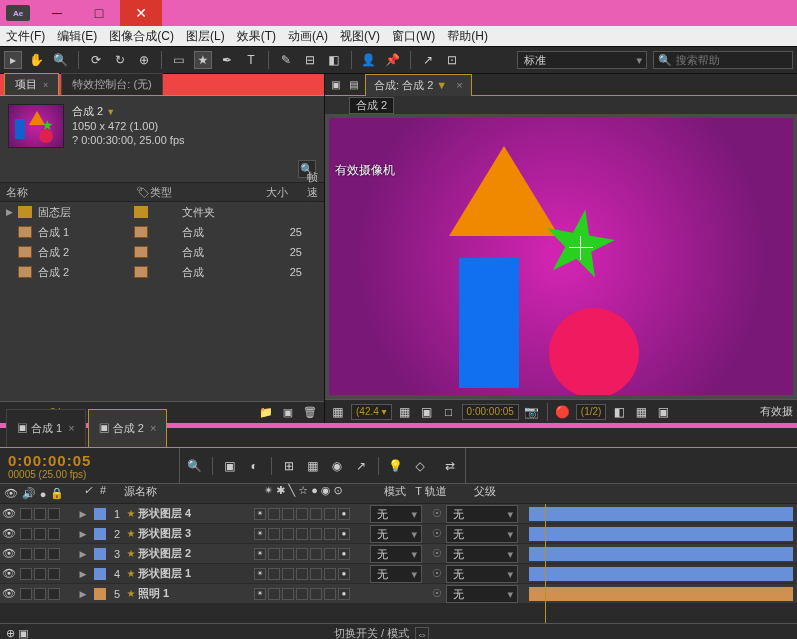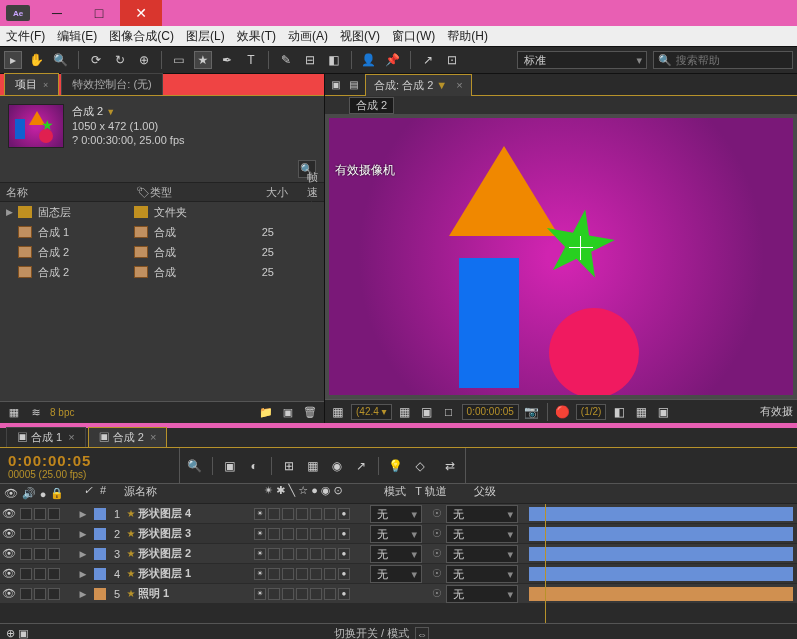--- a/index.html
+++ b/index.html
@@ -43,21 +43,21 @@
 .c-name { width:130px; }
 .c-type { width:90px; }
 .c-size { width:60px; text-align:right; }
 .projlist { flex:1; background:#383838; overflow:hidden; }
 .prow { height:20px; display:flex; align-items:center; padding-left:6px; }
 .prow .exp { width:12px; color:#999; font-size:9px; }
 .prow .picon { width:14px; height:12px; margin-right:6px; }
 .folder { background:#c09020; }
 .compicon { background:#c09060; border:1px solid #805020; }
 .prow .pname { width:96px; }
-.prow .ptype { width:80px; }
+.prow .ptype { width:80px;margin-left:28px; }
 .prow .psize { width:40px; text-align:right; }
 .bottombar { height:22px; background:#2a2a2a; border-top:1px solid #555; display:flex; align-items:center; gap:6px; padding:0 6px; }
 .bicon { width:16px; height:16px; display:flex; align-items:center; justify-content:center; font-size:11px; color:#ccc; }
 .bpc { color:#b7922a; font-size:10px; }
 
 .right { flex:1; display:flex; flex-direction:column; background:#383838; }
 .viewtabs { height:22px; background:#2a2a2a; display:flex; align-items:center; border-bottom:1px solid #b7922a; padding-left:4px; gap:4px; }
 .vicon { width:14px; height:14px; display:flex; align-items:center; justify-content:center; font-size:10px; }
 .vtab { padding:3px 8px; background:#383838; border:1px solid #b7922a; border-bottom:none; font-size:11px; }
 .vsub { height:18px; background:#303030; display:flex; align-items:center; padding-left:24px; gap:4px; }
@@ -74,21 +74,21 @@
 .crosshair::before { left:11px; top:0; width:1px; height:24px; }
 .crosshair::after { top:11px; left:0; height:1px; width:24px; }
 .vcontrols { height:24px; background:#2a2a2a; border-top:1px solid #555; display:flex; align-items:center; gap:4px; padding:0 4px; overflow:hidden; }
 .vc { border:1px solid #555; background:#222; padding:0 4px; height:16px; display:flex; align-items:center; font-size:10px; white-space:nowrap; }
 .vc.y { color:#b7922a; }
 .vend { margin-left:auto; color:#ccc; font-size:11px; white-space:nowrap; }
 .vcontrols .tool { flex-shrink:0; }
 
 .timeline { height:215px; background:#2a2a2a; display:flex; flex-direction:column; }
 .tltabs { height:20px; display:flex; align-items:flex-end; border-bottom:1px solid #b7922a; padding-left:6px; gap:2px; }
-.tltab { padding:2px 10px; background:#2a2a2a; border:1px solid #444; border-bottom:none; font-size:11px; }
+.tltab { padding:11px 10px; background:#2a2a2a; border:1px solid #444; border-bottom:none; font-size:11px; }
 .tltab.active { background:#383838; border-color:#b7922a; }
 .tlhead { height:36px; display:flex; border-bottom:1px solid #555; }
 .tlhl { width:180px; padding:4px 8px; border-right:1px solid #555; }
 .timecode { color:#c0861c; font-size:15px; font-weight:bold; letter-spacing:1px; }
 .tlinfo { color:#b7922a; font-size:10px; }
 .tlhm { flex:1; display:flex; align-items:center; gap:6px; padding:0 6px; border-right:1px solid #555; width:345px; flex-grow:0; }
 .tlhr { flex:1; position:relative; background:#333; }
 .ruler { position:absolute; left:0; right:0; top:0; height:100%; }
 .tick { position:absolute; top:4px; color:#888; font-size:10px; }
 .playhead { position:absolute; top:2px; width:12px; height:12px; background:#b7922a; clip-path:polygon(0 0,100% 0,50% 100%); }

